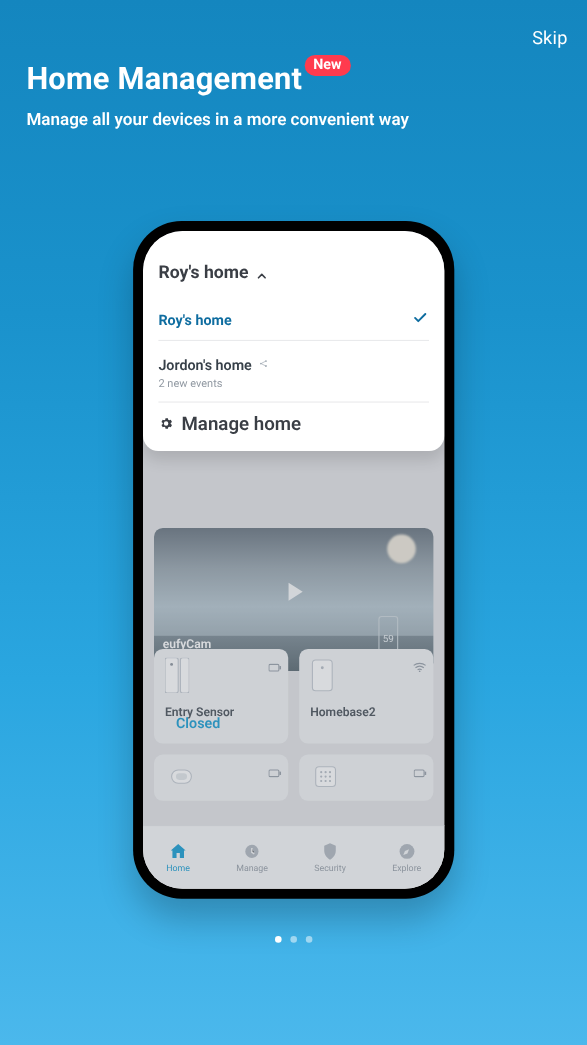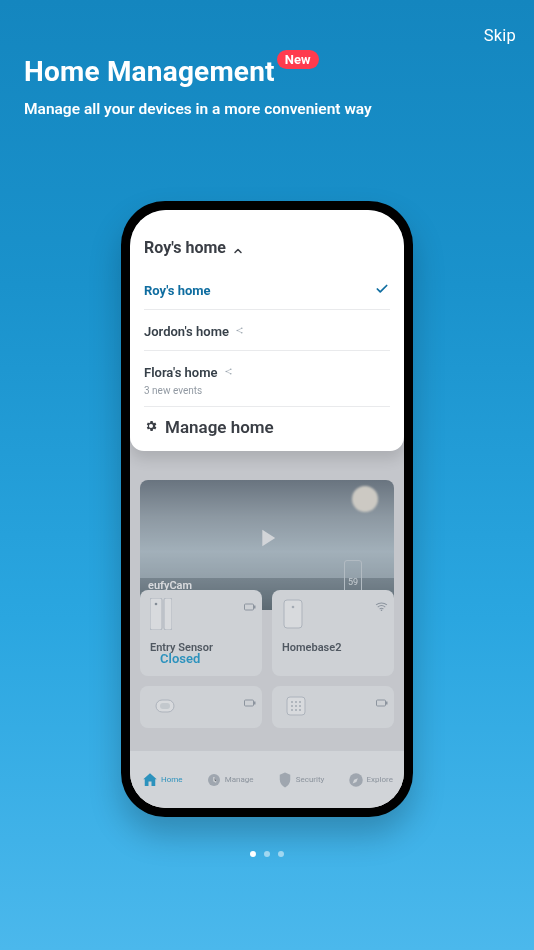--- a/index.html
+++ b/index.html
@@ -105,21 +105,21 @@
   .tile2 { flex:1; height:42px; background:#f2f3f5; border-radius:8px; position:relative; }
   .tile2 .wifi { position:absolute; right:6px; top:6px; }
   .tile2 .prod2 { position:absolute; left:14px; top:10px; }
 
   .tabbar {
     position:absolute; bottom:0; left:0; right:0; height:58px;
     background:#f6f7f8;
     display:flex; justify-content:space-around; align-items:center;
     border-top:1px solid #e4e6e9;
   }
-  .tab { display:flex; flex-direction:row; align-items:center; gap:2px; }
+  .tab { display:flex; flex-direction:column; align-items:center; gap:2px; }
   .tab .tlabel { font-size:8px; color:#9aa2ab; }
   .tab.active .tlabel{ color:#1a9fd4;}
   .tab svg { width:18px; height:18px; }
 
   
   .dots {
     position:absolute; bottom:93px; left:50%; transform:translateX(-50%);
     display:flex; gap:8px;
   }
   .dot { width:6px; height:6px; border-radius:50%; background:rgba(255,255,255,.5);}
@@ -301,34 +301,21 @@
               <span>Jordon's home</span>
               <span class="share-glyph">
                 <svg width="9" height="9" viewBox="0 0 24 24" style="vertical-align:1px">
                     <circle cx="6" cy="12" r="2.2" fill="#9aa4ae"></circle>
                     <circle cx="18" cy="6" r="2.2" fill="#9aa4ae"></circle>
                     <circle cx="18" cy="18" r="2.2" fill="#9aa4ae"></circle>
                     <path stroke="#9aa4ae" stroke-width="1.6" d="M8 11l8-4M8 13l8 4"></path>
                   </svg>
               </span>
             </span>
-          </div>
-          <div class="row">
-            <span class="row-title">
-              <span>Flora's home</span>
-              <span class="share-glyph">
-                <svg width="9" height="9" viewBox="0 0 24 24" style="vertical-align:1px">
-                    <circle cx="6" cy="12" r="2.2" fill="#9aa4ae"></circle>
-                    <circle cx="18" cy="6" r="2.2" fill="#9aa4ae"></circle>
-                    <circle cx="18" cy="18" r="2.2" fill="#9aa4ae"></circle>
-                    <path stroke="#9aa4ae" stroke-width="1.6" d="M8 11l8-4M8 13l8 4"></path>
-                  </svg>
-              </span>
-            </span>
-            <div class="row-sub">3 new events</div>
+            <div class="row-sub">2 new events</div>
           </div>
         </div>
 
         <div class="manage-row">
           <span class="gear">
             <svg viewBox="0 0 24 24">
                 <path fill="#3a3e45" d="M19.14 12.94a7.14 7.14 0 0 0 .05-.94 7.14 7.14 0 0 0-.05-.94l2.03-1.58-1.92-3.32-2.39.96a7.03 7.03 0 0 0-1.62-.94l-.36-2.54h-3.84l-.36 2.54c-.58.24-1.12.55-1.62.94l-2.39-.96L4.78 9.48l2.03 1.58c-.03.31-.05.63-.05.94s.02.63.05.94l-2.03 1.58 1.92 3.32 2.39-.96c.5.39 1.04.7 1.62.94l.36 2.54h3.84l.36-2.54c.58-.24 1.12-.55 1.62-.94l2.39.96 1.92-3.32-2.03-1.58zM12 15.5A3.5 3.5 0 1 1 12 8.5a3.5 3.5 0 0 1 0 7z"></path>
               </svg>
           </span>
           <span class="lbl">Manage home</span>

